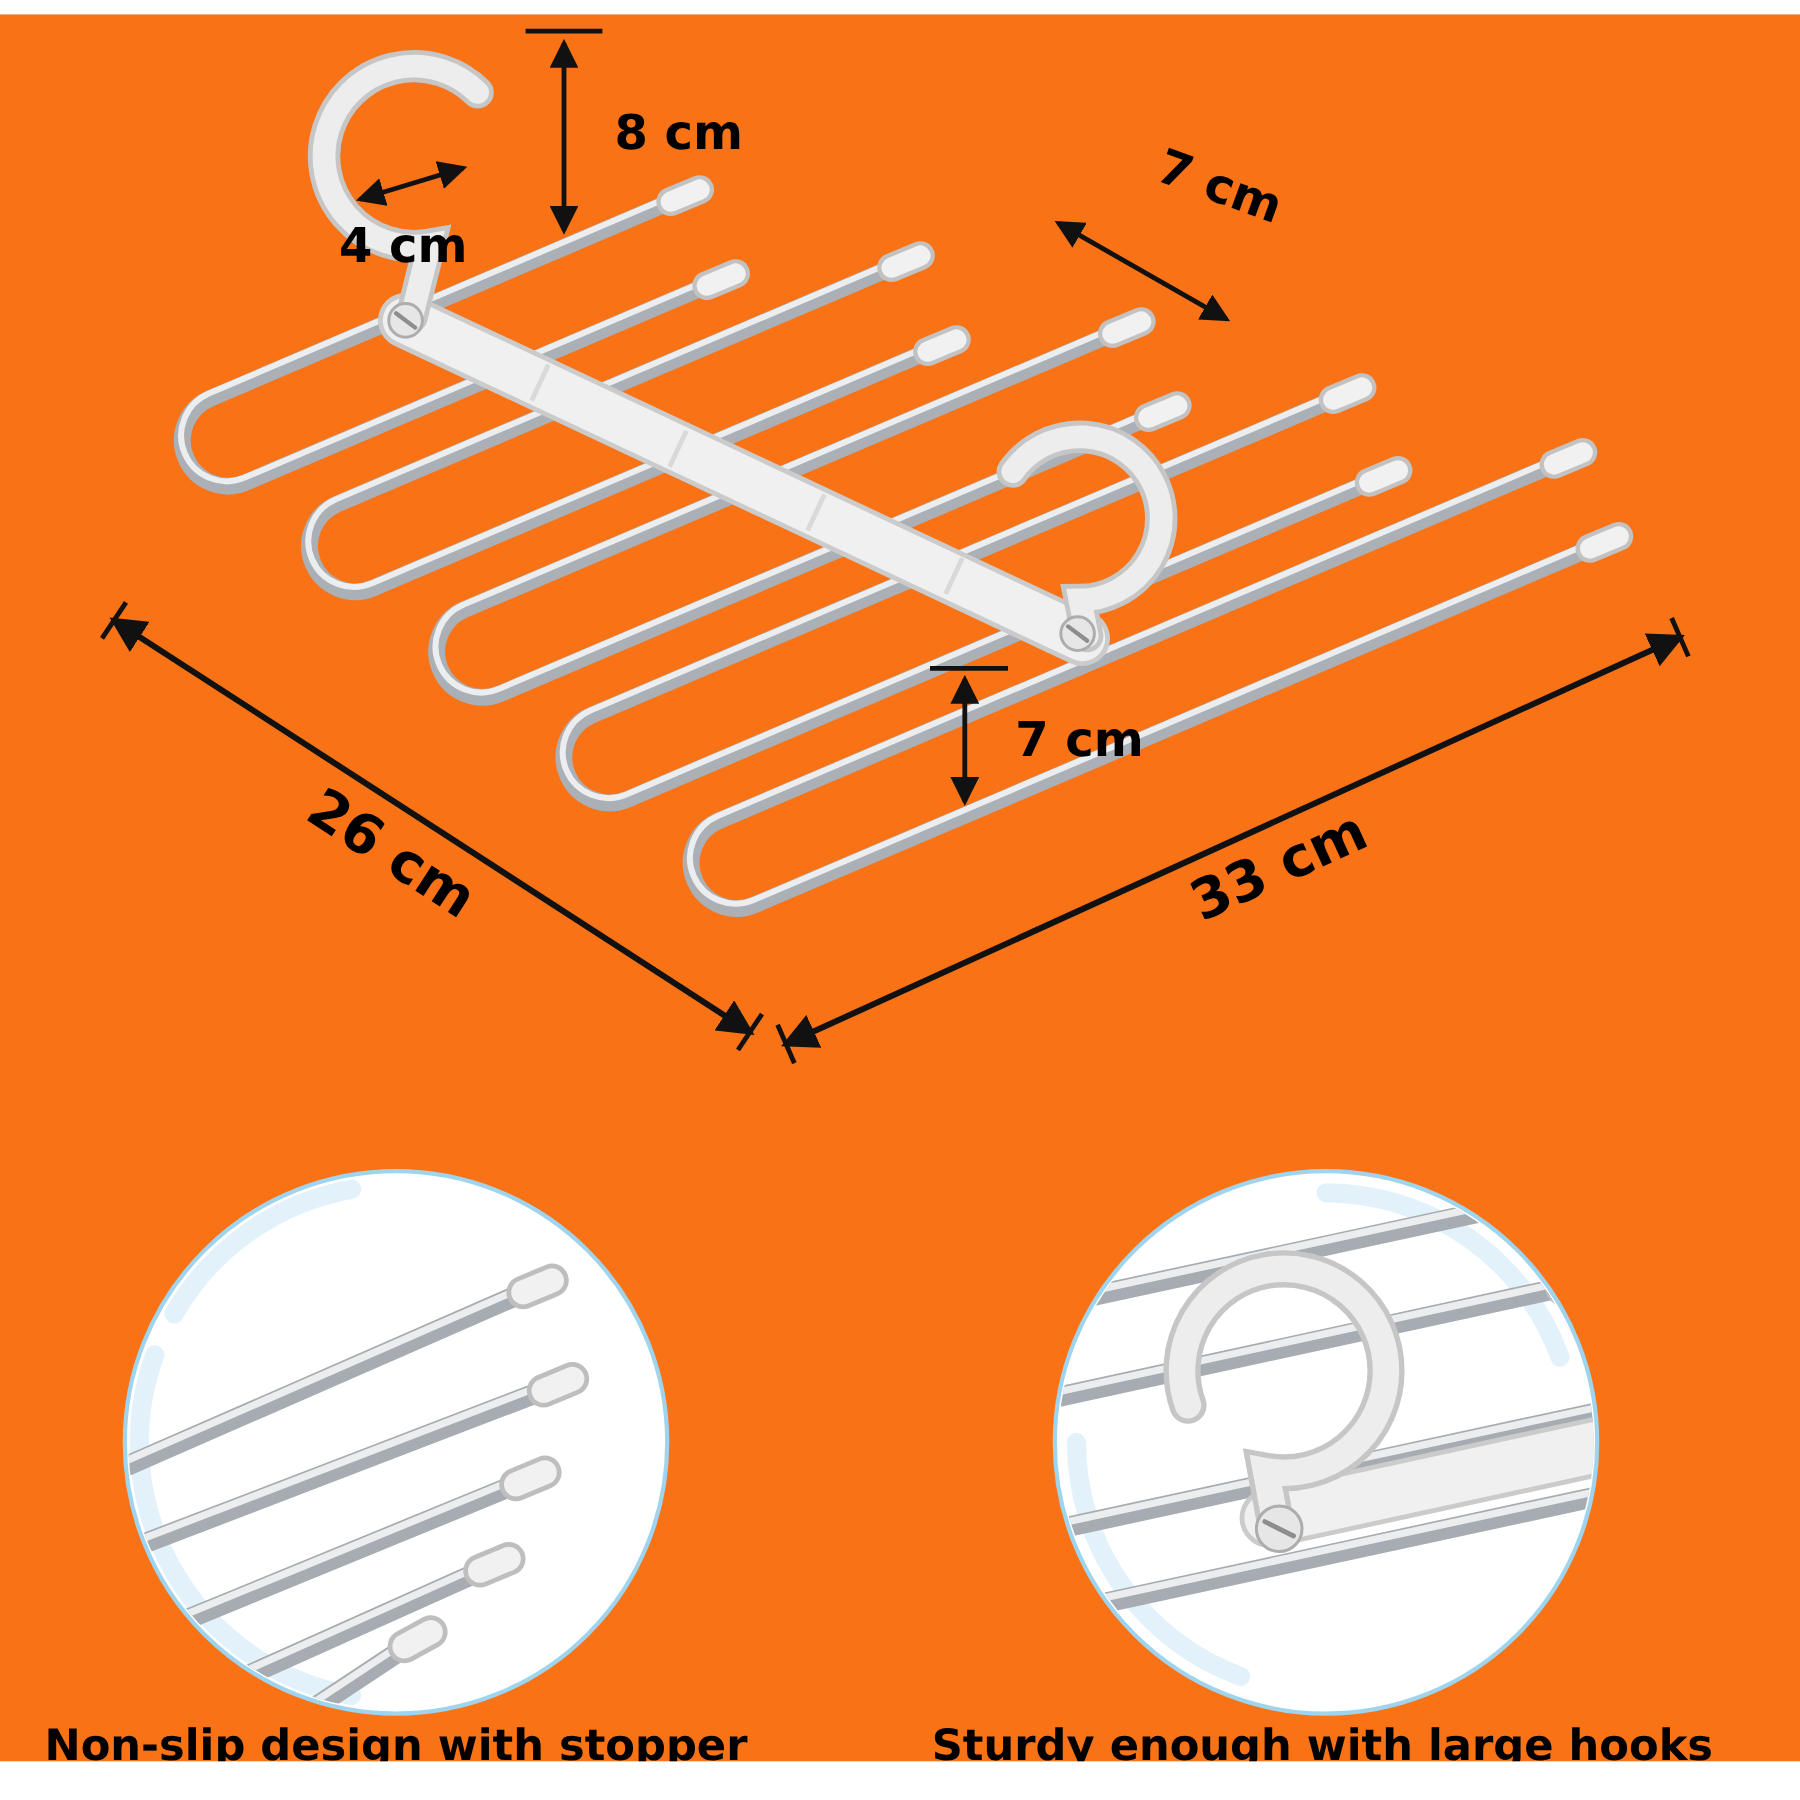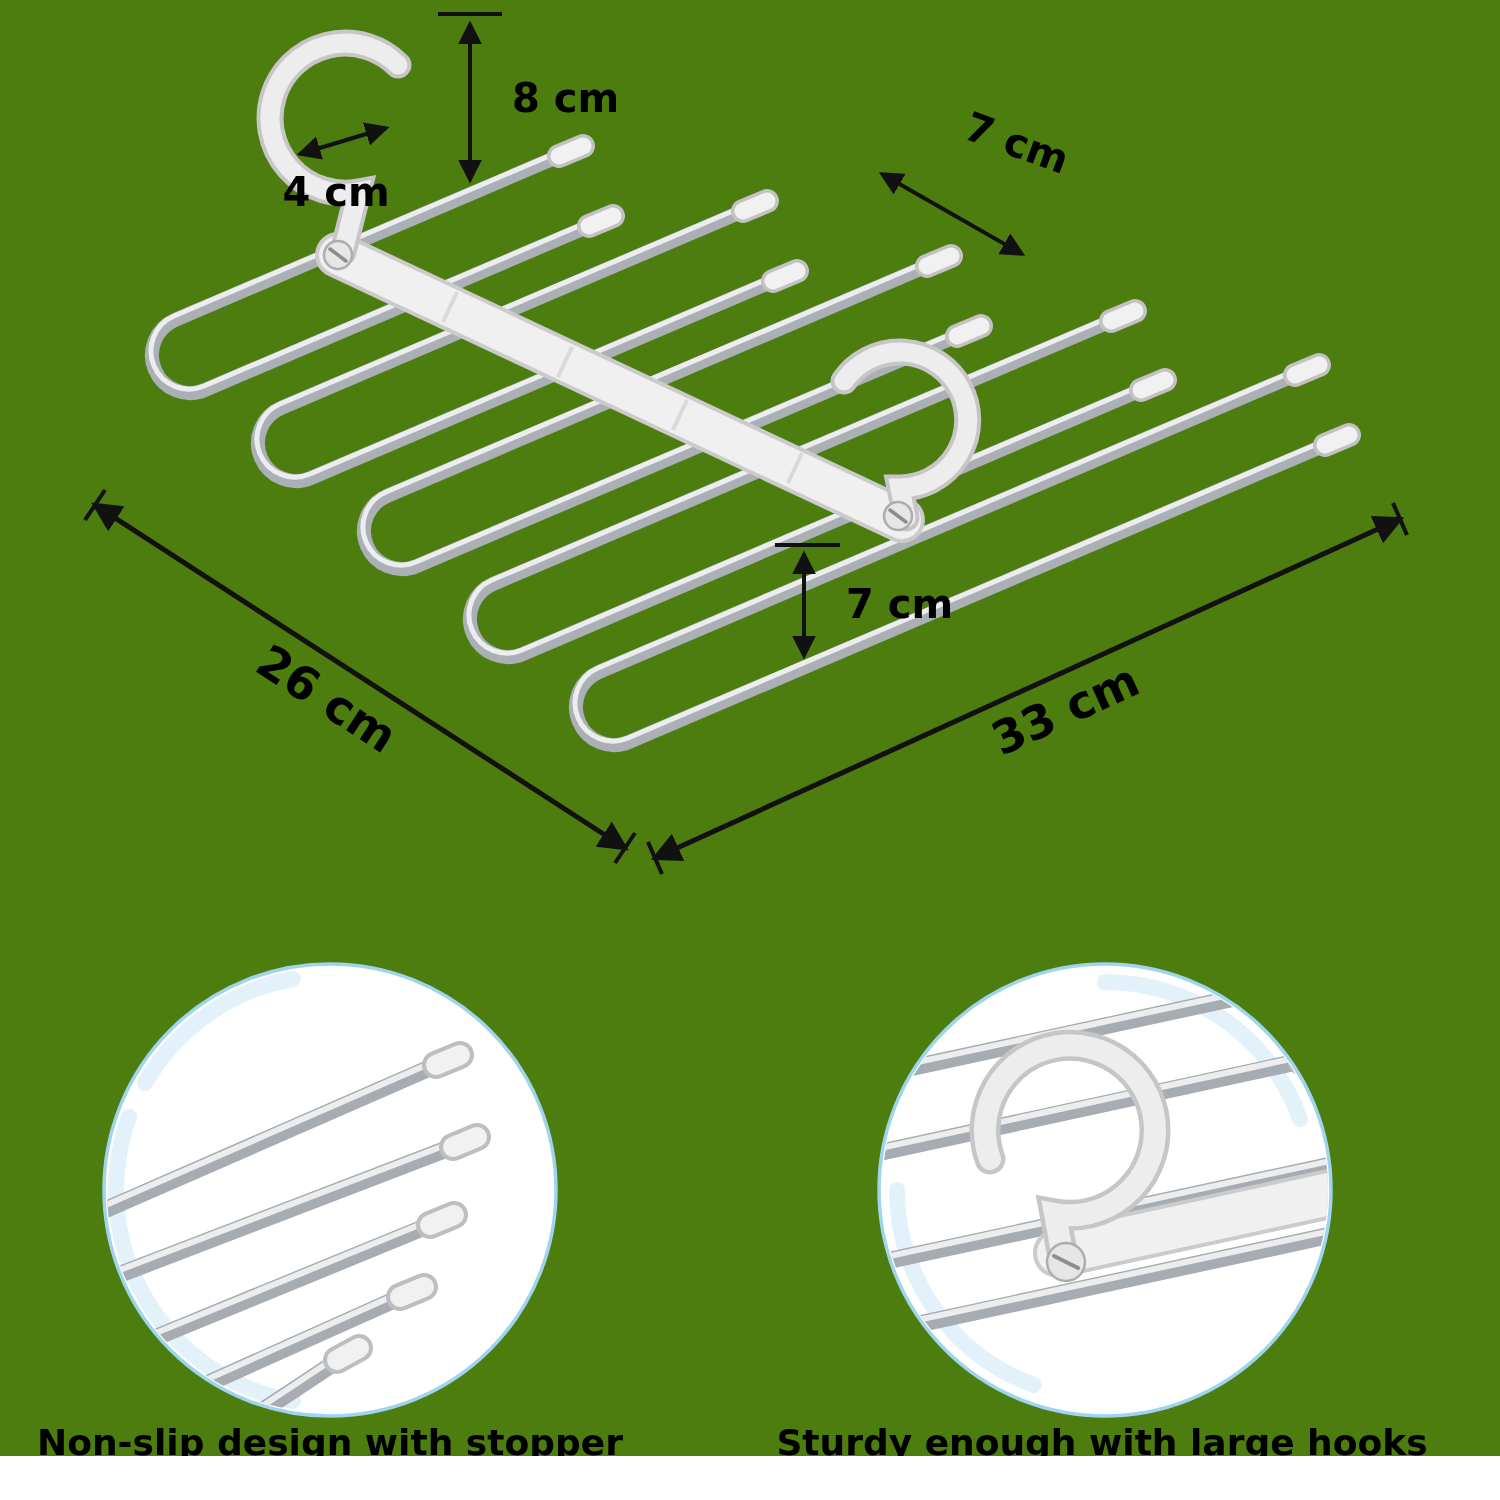--- a/index.html
+++ b/index.html
@@ -1,17 +1,17 @@
 <!DOCTYPE html>
 <html><head>
 <meta charset="utf-8">
 <style>
   html,body{margin:0;padding:0;background:#ffffff;}
-  .page{width:1500px;height:1456px;position:relative;background:#4d7c0f;overflow:hidden;
-        font-family:"DejaVu Sans",sans-serif;}
+  .page{width:1500px;height:1456px;position:relative;background:#f97316;overflow:hidden;
+        font-family:"DejaVu Sans",sans-serif;margin-top:12px;}
   svg{display:block;}
 
   
   .rod   {stroke:#aab0b5;stroke-width:14;fill:none;stroke-linecap:round;}
   .rod-hl{stroke:#eef0f2;stroke-width:5;fill:none;stroke-linecap:round;opacity:.95;}
   .rodz   {stroke:#a6acb1;stroke-width:17;fill:none;stroke-linecap:round;}
   .rodz-hl{stroke:#eef0f2;stroke-width:6;fill:none;stroke-linecap:round;opacity:.95;}
 
   
   .cap-u{stroke:#c2c2c2;stroke-width:24;stroke-linecap:round;}

